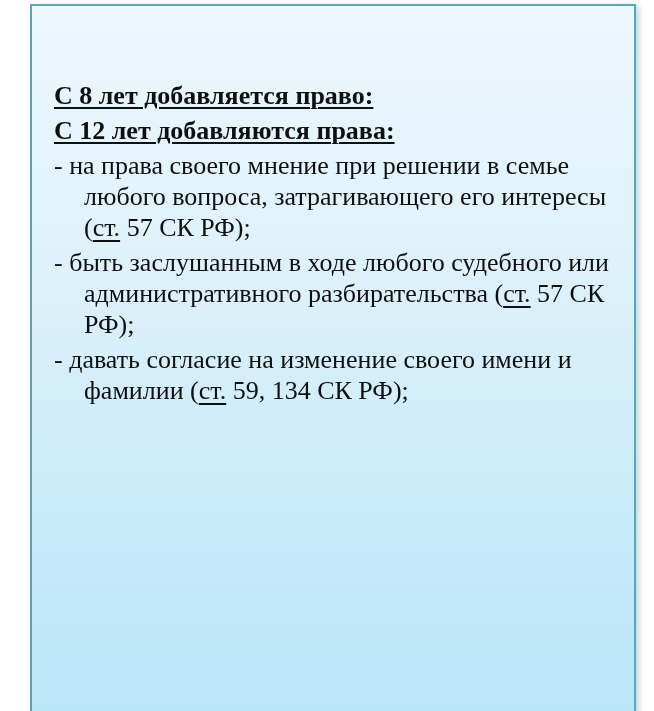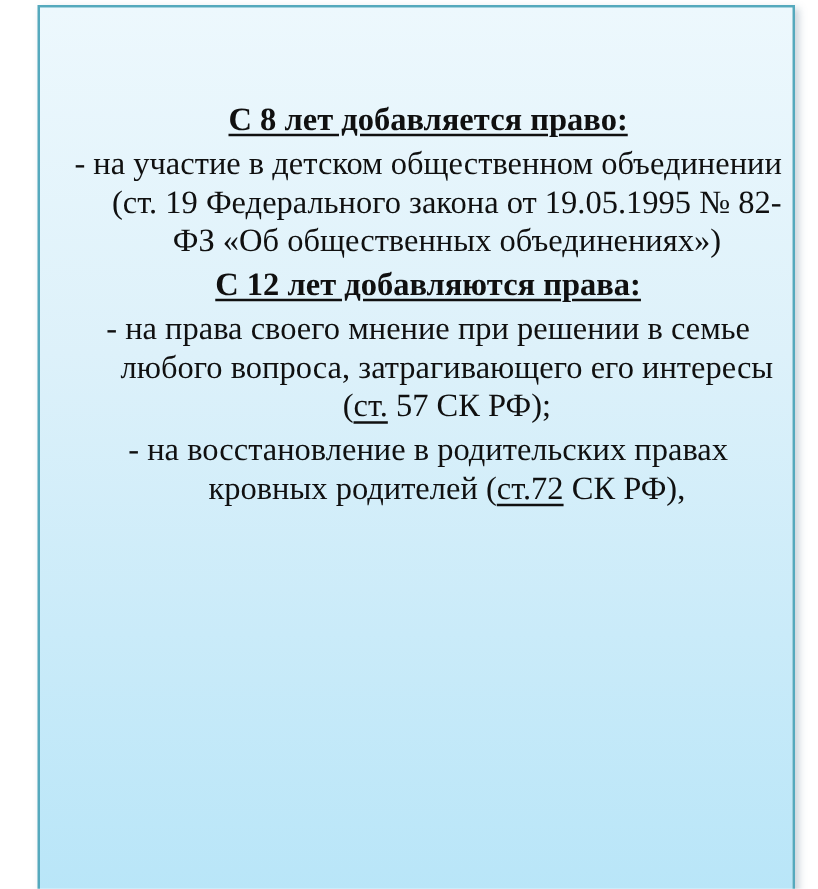--- a/index.html
+++ b/index.html
@@ -26,21 +26,20 @@
     box-shadow: 3px 2px 6px rgba(100, 130, 150, 0.35);
   }
   .content {
     padding: 74px 3px 0 6px;
   }
   .block {
     font-size: 26px;
     line-height: 31px;
     color: #101010;
     margin: 0 0 4px 16px;
-    text-align: center;
   }
   .heading {
     font-weight: bold;
     text-decoration: underline;
     text-decoration-thickness: 2px;
     text-underline-offset: 3px;
   }
   .bullet {
     padding-left: 30px;
     text-indent: -30px;
@@ -58,33 +57,33 @@
 </head>
 <body>
 
 <div class="card">
   <div class="content">
 
     <div class="block heading">
       <span>С 8 лет добавляется право:</span>
     </div>
 
-    <div class="block bullet">
-      <span>- на участие в детском общественном объединении (ст. 19 Федерального закона от 19.05.1995 № 82-ФЗ «Об общественных объединениях»)</span><span class="sq"></span><span></span>
-    </div>
 
     <div class="block heading">
       <span>С 12 лет добавляются права:</span>
     </div>
 
     <div class="block bullet">
       <span>- на права своего мнение при решении в семье любого вопроса, затрагивающего его интересы (</span><span class="sq">ст.</span><span> 57 СК РФ);</span>
     </div>
 
-
+    <div class="block bullet">
+      <span>- быть заслушанным в ходе любого судебного или административного разбирательства (</span><span class="sq">ст.</span><span> 57 СК РФ);</span>
+    </div>
 
     <div class="block bullet">
-      <span>- на восстановление в родительских правах кровных родителей (</span><span class="sq">ст.72</span><span> СК РФ),</span>
+      <span>- давать согласие на изменение своего имени и фамилии (</span><span class="sq">ст.</span><span> 59, 134 СК РФ);</span>
     </div>
+
 
 
   </div>
 </div>
 
 </body></html>

